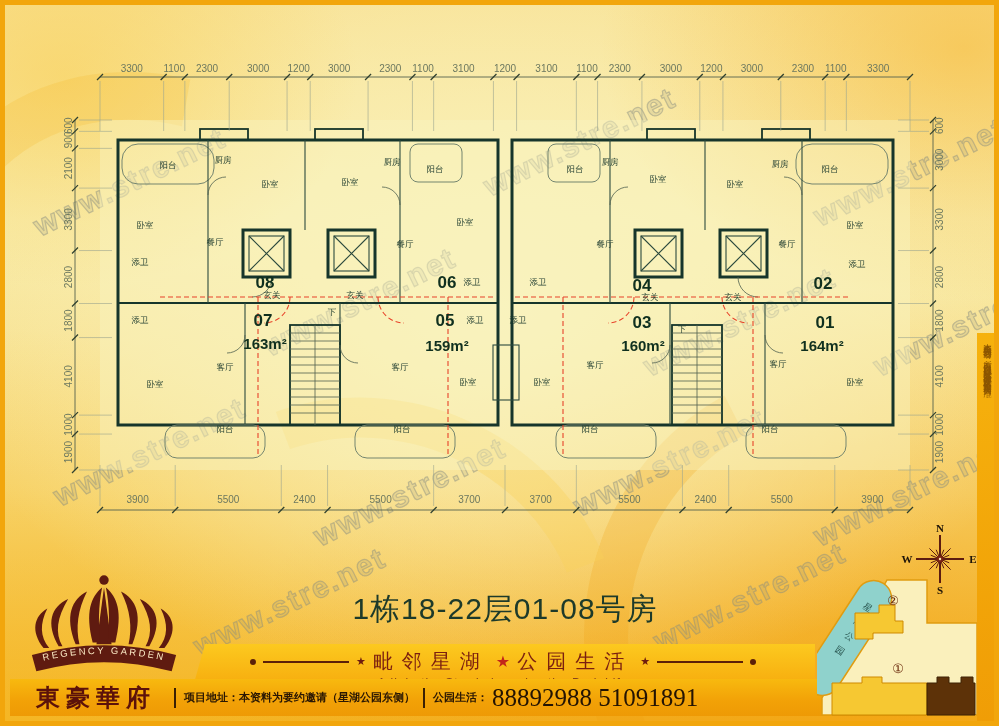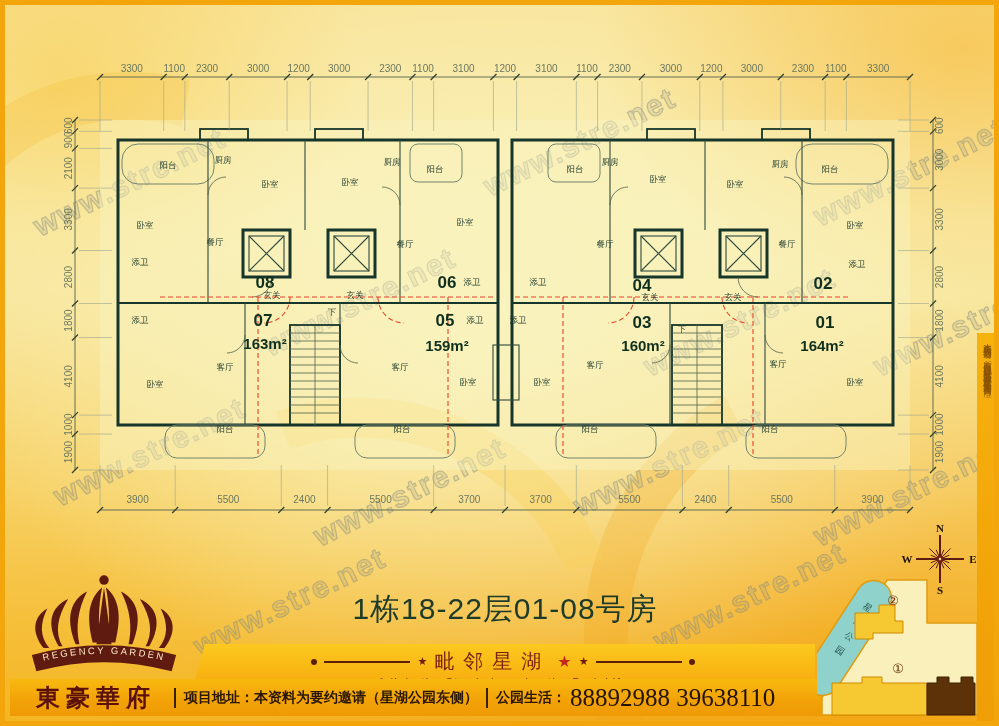--- a/index.html
+++ b/index.html
@@ -48,21 +48,21 @@
   .star-sm{color:#6e1c0e;font-size:11px;}
   .star-lg{color:#c3261a;font-size:16px;}
   .slogan-en{font-size:12px;color:#8a4418;letter-spacing:1px;margin-top:1px;}
   
   .band-address{position:absolute;left:5px;bottom:5px;width:922px;height:37px;
     background:linear-gradient(180deg,#f8b90f 0%,#f2a107 60%,#ee9a05 100%);
     display:flex;align-items:center;}
   .logo-cn{font-family:"Liberation Serif",serif;font-weight:bold;font-size:24px;letter-spacing:6px;
     color:#5c120a;margin:0 10px 0 26px;white-space:nowrap;}
   .vr{width:2px;height:20px;background:#3a2004;margin:0 8px;flex:none;}
-  .addr-text{font-weight:bold;font-size:14px;color:#2a1703;white-space:nowrap;}
+  .addr-text{font-weight:bold;font-size:11px;color:#2a1703;white-space:nowrap;}
   .phones{font-family:"Liberation Serif",serif;font-size:25px;color:#231303;white-space:nowrap;margin-left:4px;}
   
   .logo-block{position:absolute;left:14px;top:566px;width:170px;height:122px;}
   .banner-text{font:10px "Liberation Sans",sans-serif;fill:#fbe9c4;letter-spacing:2.5px;}
   
   .map{position:absolute;left:812px;top:516px;width:182px;height:206px;}
   .map text.cletter{font:bold 11px "Liberation Serif",serif;fill:#1e1408;text-anchor:middle;}
   .map text.lakechar{font:9px "Liberation Sans",sans-serif;fill:#28544e;text-anchor:middle;}
   .map text.bno{font:13px "Liberation Sans",sans-serif;fill:#6b2a0c;text-anchor:middle;}
   
@@ -374,35 +374,36 @@
 
   <div class="plan-title">1栋18-22层01-08号房</div>
 
   <div class="band-slogan">
     <div class="slogan-row">
       <span class="dot"></span>
       <span class="rule"></span>
       <span class="star-sm">★</span>
       <span class="sl-cn">毗邻星湖</span>
       <span class="star-lg">★</span>
+      <span class="sl-cn">公园生活</span>
       <span class="star-sm">★</span>
       <span class="rule"></span>
       <span class="dot"></span>
     </div>
     <div class="slogan-en">Adjoin the Star Lake   enjoy the Park Life</div>
   </div>
 
   <div class="band-address">
     <span class="logo-cn">東豪華府</span>
     <span class="vr"></span>
     <span class="addr-text">项目地址：</span>
     <span class="addr-text">本资料为要约邀请（星湖公园东侧）</span>
     <span class="vr"></span>
     <span class="addr-text">公园生活：</span>
-    <span class="phones">88892988 39638110</span>
+    <span class="phones">88892988 51091891</span>
   </div>
 
   <div class="logo-block">
     <svg width="170" height="122" viewBox="0 0 180 126">
       <g fill="#5f1b10">
         <circle cx="90" cy="8" r="5"></circle>
         <path d="M90,16 L98,76 L82,76 Z"></path>
         <path d="M78,74 C70,42 76,26 88,16 C84,36 84,54 86,74 Z"></path>
         <path d="M60,76 C48,46 56,28 72,20 C62,40 60,58 64,76 Z"></path>
         <path d="M42,78 C28,54 34,36 52,28 C40,48 38,64 46,78 Z"></path>

